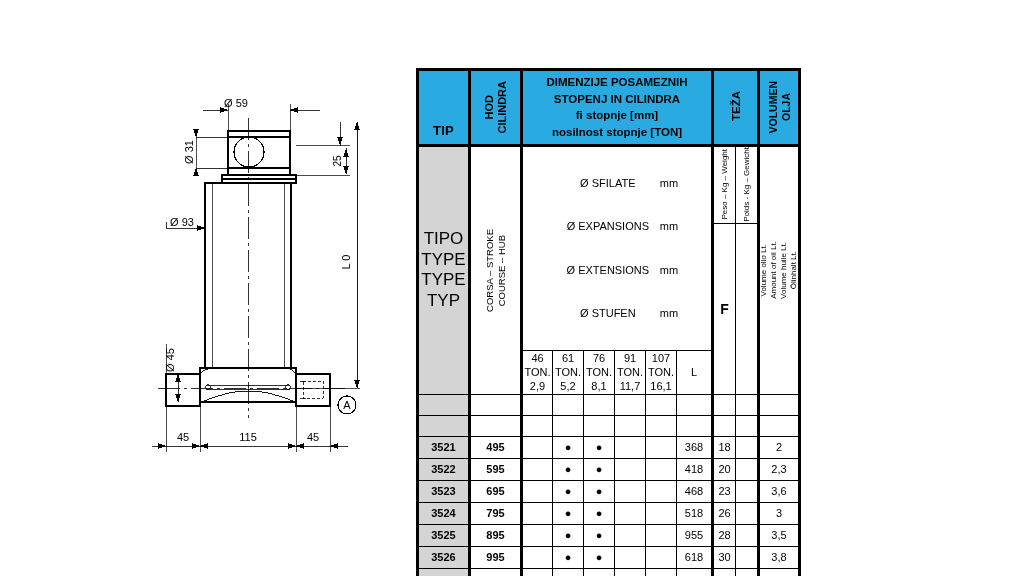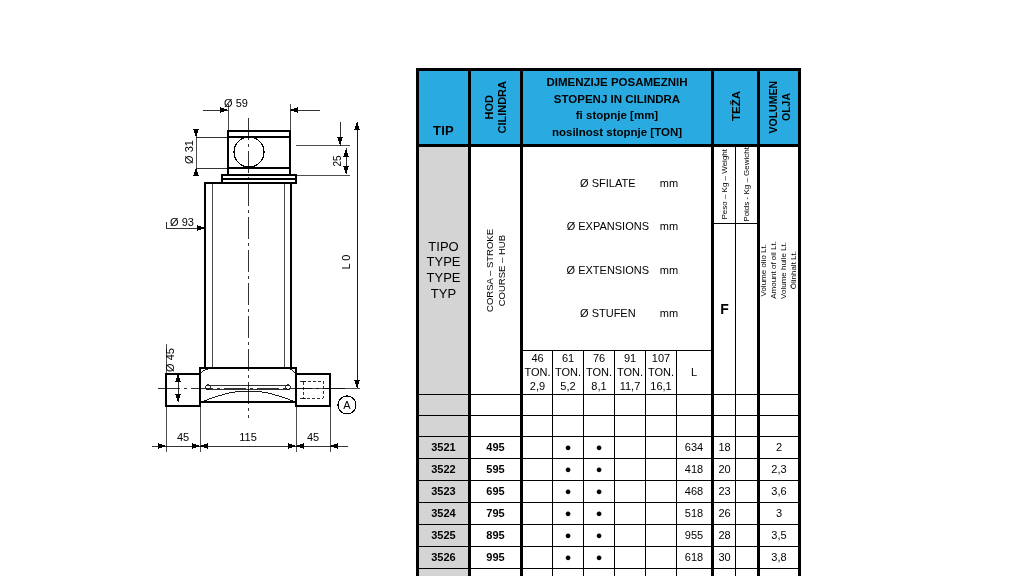--- a/index.html
+++ b/index.html
@@ -50,21 +50,21 @@
     transform: rotate(180deg);
     white-space: nowrap;
     display: inline-block;
   }
   .vtwo { display: flex; flex-direction: row; justify-content: center;
           align-items: center; gap: 1px; height: 100%; }
 
   .big-title { font-size: 11.5px; font-weight: bold; line-height: 1.45; padding: 3px 2px; }
   .tip-lbl { font-size: 13px; font-weight: bold; letter-spacing: .3px; }
 
-  .tipo-cell { font-size: 13px; line-height: 1.22; font-weight: normal; }
+  .tipo-cell { font-size: 17px; line-height: 1.22; font-weight: normal; }
   .sfilate { text-align: left; font-size: 12px; line-height: 1.32; padding: 3px 0 3px 6px; white-space: pre; }
   .sfilate .u { display: inline-block; width: 104px; }
 
   .tonhdr { font-size: 9px; line-height: 1.28; font-weight: normal; margin-left: 8px; }
   .lcell { font-size: 15px; }
   .fcell { font-size: 14px; font-weight: bold; }
 
   .typ { font-size: 15px; font-weight: bold; }
   .hod { font-size: 14px; font-weight: bold; }
   .lval { font-size: 15px; }
@@ -357,21 +357,21 @@
   </tbody>
       <tbody id="data-rows">
         <tr class="rowh">
           <td class="gray outer-left typ">3521</td>
           <td class="thick-l hod">495</td>
           <td class="thick-l"></td>
           <td><span class="dot"></span></td>
           <td><span class="dot"></span></td>
           <td></td>
           <td></td>
-          <td class="lval">634</td>
+          <td class="lval">368</td>
           <td class="thick-l wval">18</td>
           <td class="wval"></td>
           <td class="outer-right thick-l oval">2</td>
         </tr>
         <tr class="rowh">
           <td class="gray outer-left typ">3522</td>
           <td class="thick-l hod">595</td>
           <td class="thick-l"></td>
           <td><span class="dot"></span></td>
           <td><span class="dot"></span></td>

